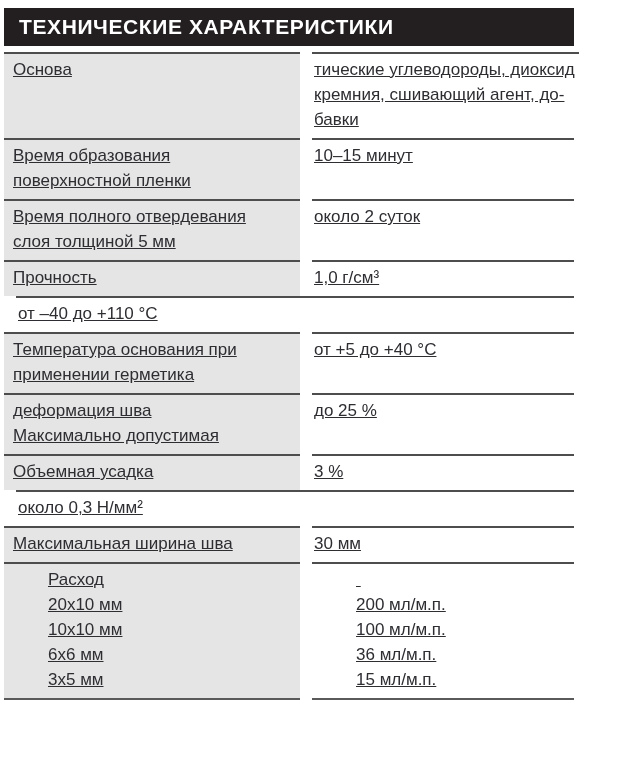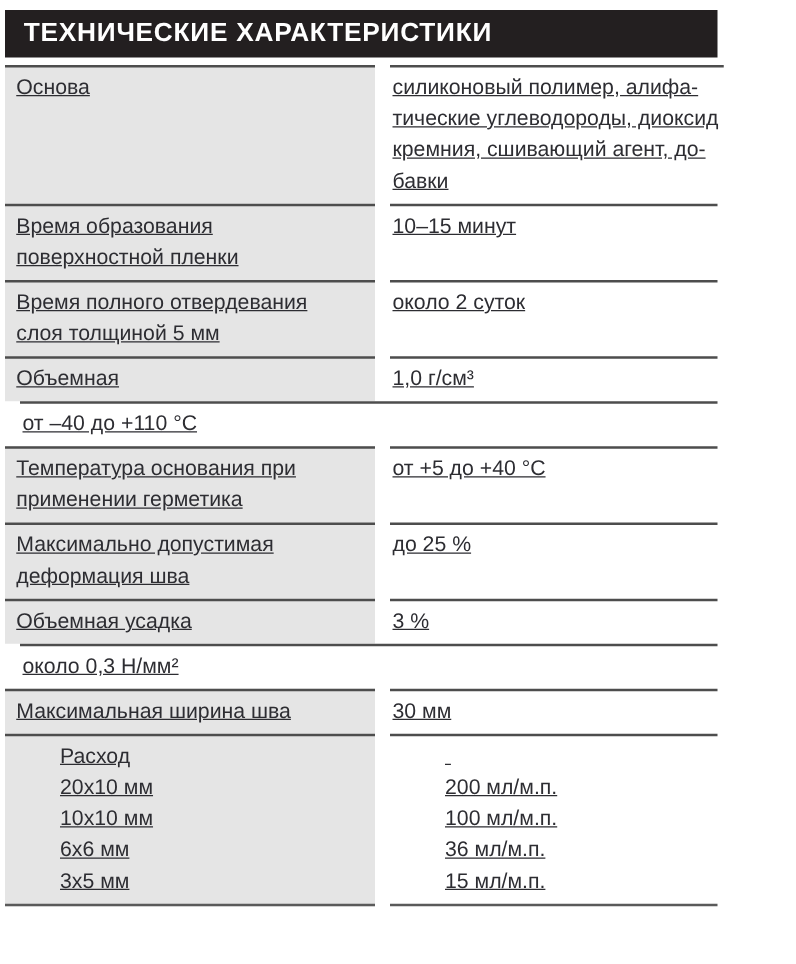--- a/index.html
+++ b/index.html
@@ -75,21 +75,20 @@
   <div class="title-bar">
     <span>ТЕХНИЧЕСКИЕ ХАРАКТЕРИСТИКИ</span>
   </div>
   <div class="spec-table" id="spec-table">
   <div class="row">
     <div class="cell label">
           <div class="line">Основа</div>
         </div>
     <div class="gap"></div>
     <div class="cell value">
-          <div class="line">силиконовый полимер, алифа-</div>
           <div class="line">тические углеводороды, диоксид</div>
           <div class="line">кремния, сшивающий агент, до-</div>
           <div class="line">бавки</div>
         </div>
   </div>
 
   <div class="row">
     <div class="cell label">
           <div class="line">Время образования</div>
           <div class="line">поверхностной пленки</div>
@@ -106,21 +105,21 @@
           <div class="line">слоя толщиной 5 мм</div>
         </div>
     <div class="gap"></div>
     <div class="cell value">
           <div class="line">около 2 суток</div>
         </div>
   </div>
 
   <div class="row">
     <div class="cell label">
-          <div class="line">Объемная</div>
+          <div class="line">Прочность</div>
         </div>
     <div class="gap"></div>
     <div class="cell value">
           <div class="line">1,0 г/см³</div>
         </div>
   </div>
 
   <div class="row">
     <div class="gap"></div>
     <div class="cell value">
@@ -134,22 +133,22 @@
           <div class="line">применении герметика</div>
         </div>
     <div class="gap"></div>
     <div class="cell value">
           <div class="line">от +5 до +40 °C</div>
         </div>
   </div>
 
   <div class="row">
     <div class="cell label">
+          <div class="line">деформация шва</div>
           <div class="line">Максимально допустимая</div>
-          <div class="line">деформация шва</div>
         </div>
     <div class="gap"></div>
     <div class="cell value">
           <div class="line">до 25 %</div>
         </div>
   </div>
 
   <div class="row">
     <div class="cell label">
           <div class="line">Объемная усадка</div>

